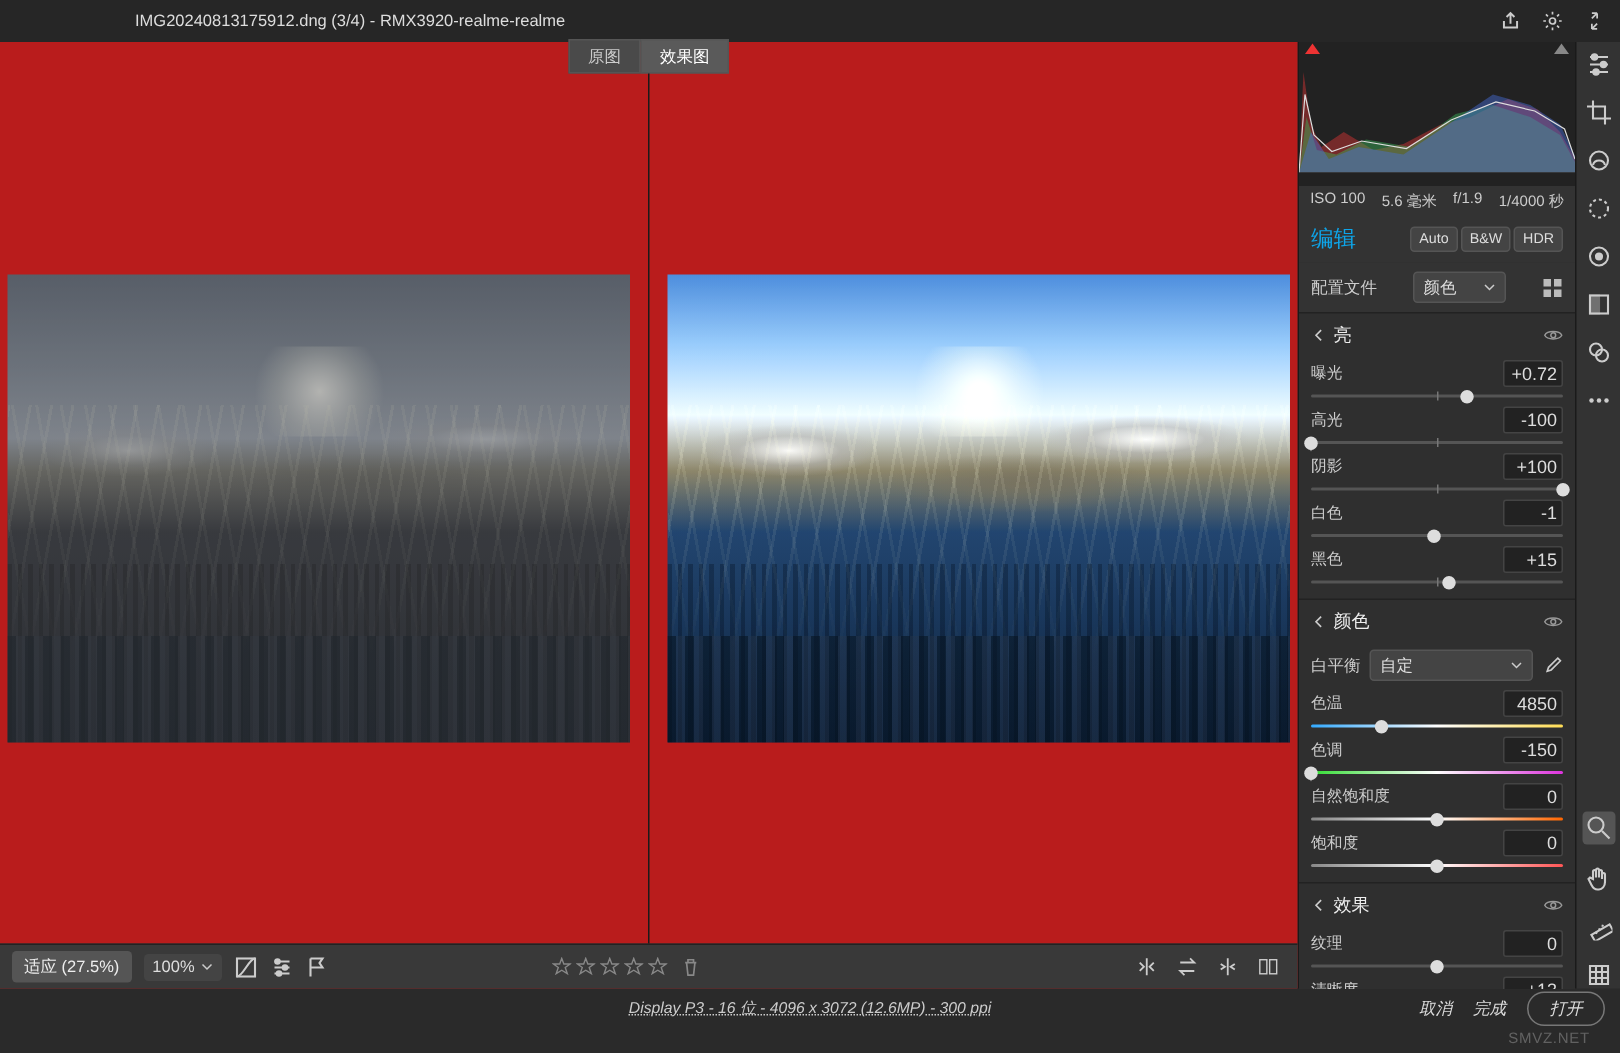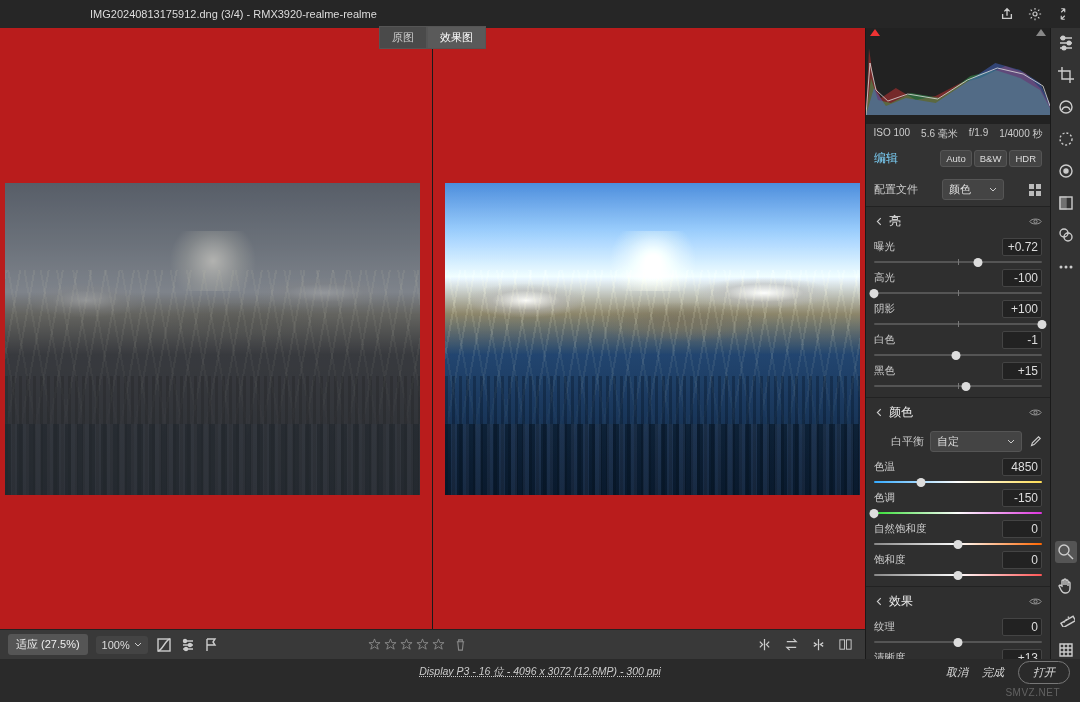--- a/index.html
+++ b/index.html
@@ -33,21 +33,21 @@
 
   
   .inspector { width: 185px; background: #2f2f2f; display: flex; flex-direction: column; border-left: 1px solid #1a1a1a; overflow: hidden; }
   .histo-wrap { height: 96px; position: relative; background: #222; }
   .histo { width:100%; height:87px; }
   .clip { position:absolute; top:1px; width:0; height:0; border-left:5px solid transparent; border-right:5px solid transparent; }
   .clip.l { left:4px; border-bottom:7px solid #e33; }
   .clip.r { right:4px; border-bottom:7px solid #888; }
   .meta { display:flex; justify-content:space-around; font-size:10px; color:#ccc; padding:3px 2px; background:#333; }
   .edit-row { display:flex; align-items:center; padding: 6px 8px; justify-content: space-between; background:#333; }
-  .edit-title { font-size: 12px; font-weight: 500; color:#7dd3fc; }
+  .edit-title { font-size: 15px; font-weight: 500; color:#0ea5e9; }
   .quick-btns { display:flex; gap:2px; }
   .qbtn  { font-size:9.5px; padding:2px 5px; background:#444; border:1px solid #555; color:#ddd; border-radius:3px; cursor: pointer; }
   .profile-row { display:flex; align-items:center; gap:24px; padding:6px 8px; background:#333; }
   .profile-label { color:#ccc; font-size:11px; }
   .select { flex:1; background:#444; border:1px solid #555; color:#ddd; font-size:11px; padding:2px 6px; border-radius:3px; display:flex; justify-content:space-between; align-items:center; cursor:pointer; }
   .select .chev { width:8px; height:8px; }
   .grid-icon { width:14px; height:14px; fill:#bbb; }
   .panel-scroll { flex:1; overflow-y:auto; background:#2f2f2f; }
   .panel-scroll::-webkit-scrollbar { width:8px; }
   .panel-scroll::-webkit-scrollbar-thumb { background:#555; border-radius:4px; }
@@ -60,21 +60,21 @@
   .sl-val { width:40px; text-align:right; background:#222; border:1px solid #444; color:#ddd; font-size:12px; padding:1px 3px; border-radius:2px; }
   .sl-track { position:relative; height:10px; margin-top:1px; }
   .sl-bar { position:absolute; left:0; right:0; top:4px; height:2px; background:#555; border-radius:1px; }
   .sl-bar.split::before { content:""; position:absolute; left:50%; top:-2px; width:1px; height:6px; background:#777; }
   .sl-knob { position:absolute; top:1px; width:9px; height:9px; background:#ddd; border-radius:50%; transform:translateX(-50%); cursor:grab; }
   .sl-mark { position:absolute; bottom:-1px; width:0; height:0; border-left:4px solid transparent; border-right:4px solid transparent; border-top:5px solid #888; transform:translateX(-50%);}
   .temp-bar { background: linear-gradient(90deg,#3af,#fff 50%,#fd5);}
   .tint-bar { background: linear-gradient(90deg,#3d3,#fff 50%,#d3d);}
   .vib-bar  { background: linear-gradient(90deg,#888,#fff 50%,#f60);}
   .sat-bar  { background: linear-gradient(90deg,#888,#fff 50%,#f55);}
-  .wb-row { display:flex; align-items:center; gap:6px; padding:4px 8px;margin-left:17px; }
+  .wb-row { display:flex; align-items:center; gap:6px; padding:4px 8px; }
   .dropper { width:14px; height:14px; }
 
   
   .toolstrip { width: 30px; background: #333; display:flex; flex-direction:column; align-items:center; padding-top:6px; gap:14px; border-left:1px solid #1a1a1a; }
   .tool { width:18px; height:18px; fill:none; stroke:#ccc; stroke-width:1.4; cursor:pointer; }
   .tool.sel { background:#555; padding:2px; box-sizing:content-box; border-radius:3px;}
   .toolstrip .spacer { flex:1; }
   .bbar { height: 30px; background: #393939; display:flex; align-items:center; padding: 0 8px; gap:8px; border-top:1px solid #222; }
   .bbtn { font-size:11px; padding:3px 8px; background:#555; color:#eee; border-radius:3px; cursor:pointer; }
   .ddl { display:flex; align-items:center; background:#444; padding:3px 6px; border-radius:3px; gap:4px; cursor:pointer; }

